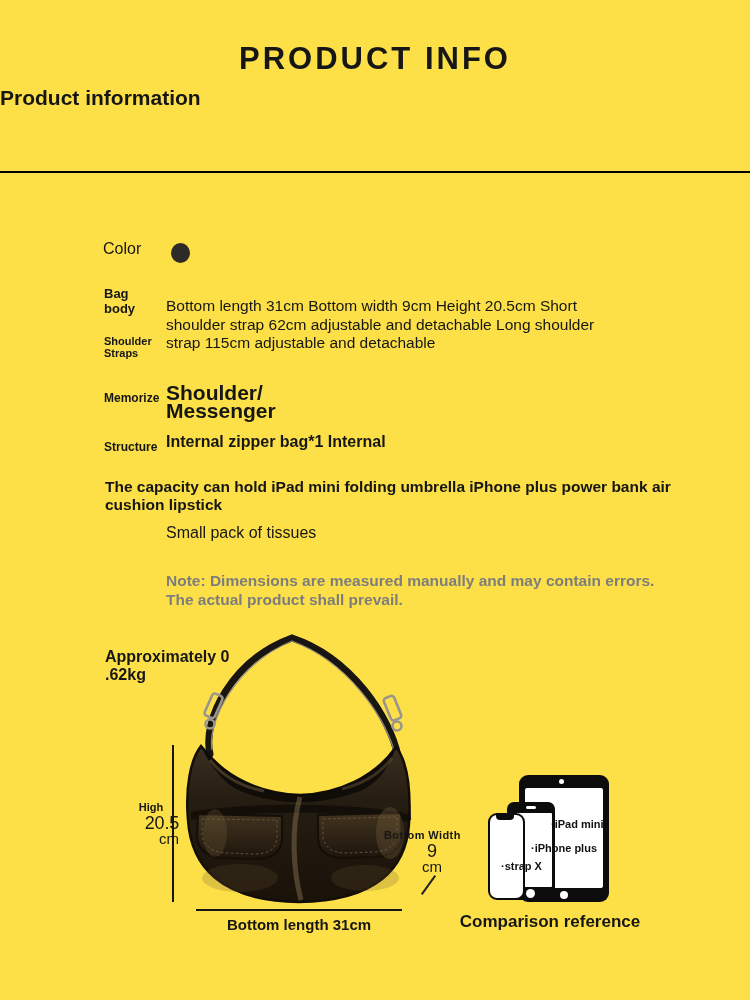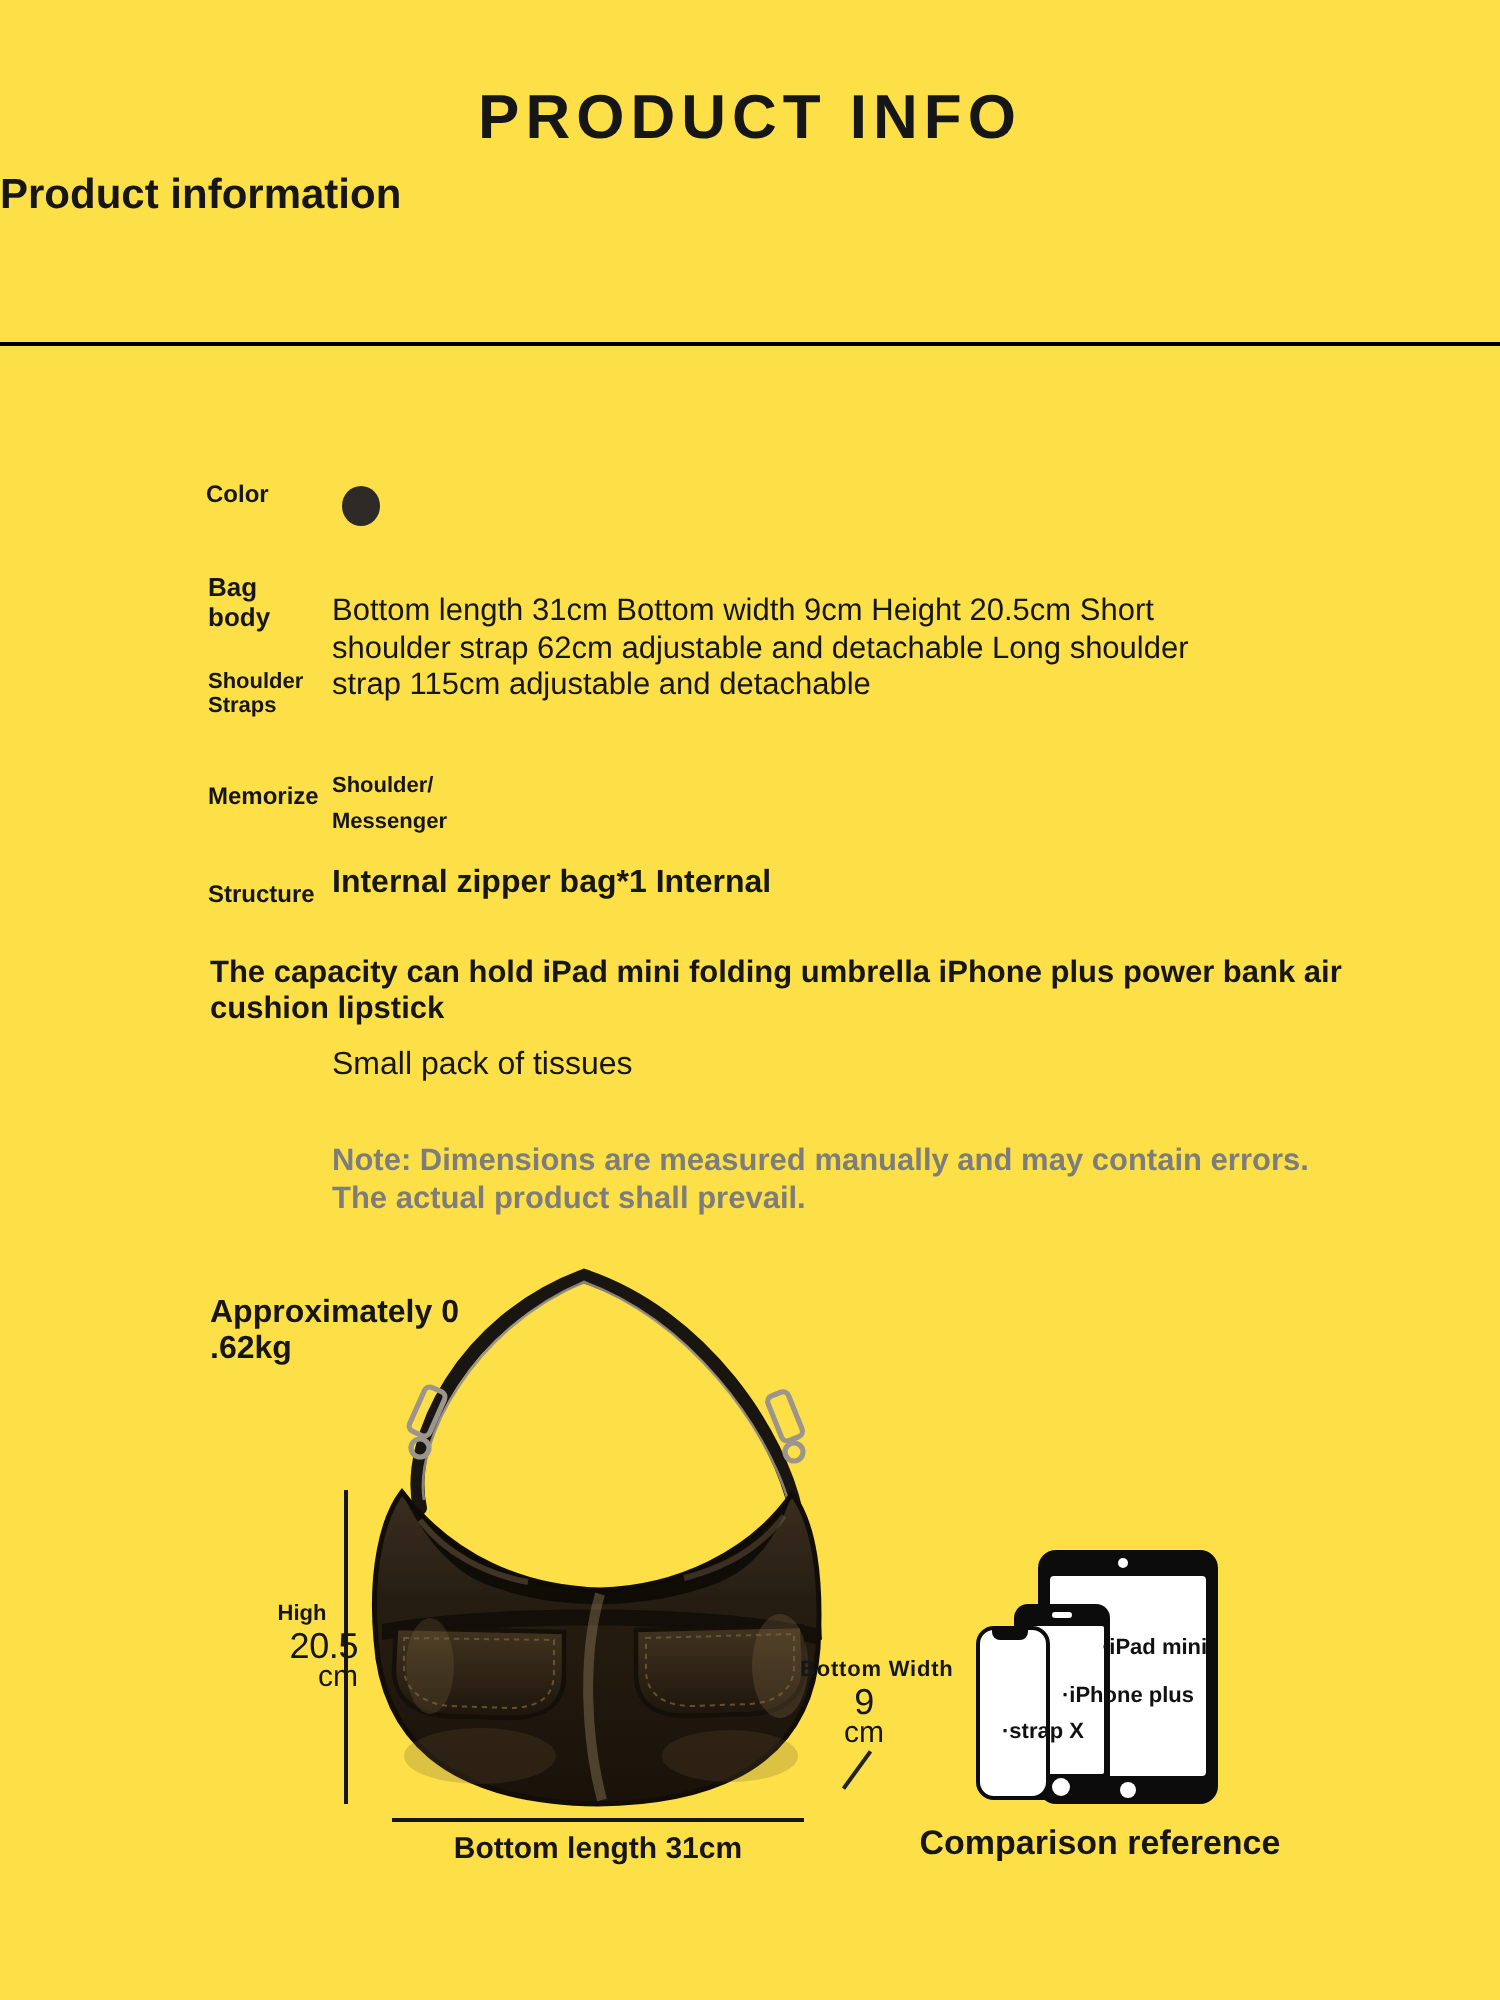--- a/index.html
+++ b/index.html
@@ -7,43 +7,43 @@
         font-family:"Liberation Sans",sans-serif;color:#161616;}
   .abs{position:absolute;}
 
   
   .title{top:42px;left:0;width:750px;text-align:center;font-size:31px;font-weight:800;
          letter-spacing:3px;line-height:34px;}
   .subtitle{top:86px;left:0;width:750px;font-size:21px;font-weight:700;}
   .divider{top:171px;left:0;width:750px;height:2px;background:#000;}
 
   
-  .color-label{left:103px;top:240px;font-size:12px;font-weight:700;}
+  .color-label{left:103px;top:240px;font-size:16px;font-weight:400;}
   .swatch{left:171px;top:243px;width:19px;height:20px;border-radius:50%;}
   .lbl-main{left:104px;top:286px;width:46px;font-size:13px;line-height:15px;font-weight:700;}
   .lbl-sub{left:104px;top:335px;width:54px;font-size:11px;line-height:12px;font-weight:700;}
   .dims-value{left:166px;top:297px;font-size:15.5px;line-height:18.5px;font-weight:400;}
   .lbl-memorize{left:104px;top:391px;font-size:12px;font-weight:700;}
-  .memorize-value{left:166px;top:384px;font-size:11px;line-height:18px;font-weight:700;}
+  .memorize-value{left:166px;top:384px;font-size:21px;line-height:18px;font-weight:700;}
   .lbl-structure{left:104px;top:440px;font-size:12px;font-weight:700;}
   .structure-value{left:166px;top:433px;font-size:16px;line-height:18px;font-weight:700;}
   .capacity{left:105px;top:478px;font-size:15.5px;line-height:18px;font-weight:700;}
   .tissues{left:166px;top:524px;font-size:16px;font-weight:400;text-align:center;}
   .note{left:166px;top:572px;font-size:15.5px;line-height:18.5px;font-weight:700;color:#7d7d7d;}
   .weight{left:105px;top:648px;font-size:16px;line-height:17.5px;font-weight:700;}
   .line{display:block;}
 
   
   .bag-svg{left:180px;top:628px;width:240px;height:285px;}
   .height-line{left:172px;top:745px;width:2px;height:157px;background:#161616;}
   .high-label{left:130px;top:801px;width:42px;text-align:center;font-size:11px;font-weight:700;}
   .height-vals{left:121px;top:815px;width:58px;text-align:right;}
   .meas-num{display:block;font-size:18px;line-height:17px;font-weight:400;letter-spacing:-0.2px;}
   .meas-unit{display:block;font-size:15px;line-height:14px;font-weight:400;}
-  .bw-label{left:400px;top:829px;font-size:11px;font-weight:700;letter-spacing:0.4px;white-space:nowrap;}
+  .bw-label{left:384px;top:829px;font-size:11px;font-weight:700;letter-spacing:0.4px;white-space:nowrap;}
   .bw-vals{left:404px;top:843px;width:56px;text-align:center;}
   .width-slash{left:417px;top:884px;width:23px;height:2px;background:#222;transform:rotate(-54deg);}
   .bottom-line{left:196px;top:909px;width:206px;height:2px;background:#161616;}
   .bl-label{left:186px;top:916px;width:226px;text-align:center;font-size:15px;font-weight:700;}
 
   
   .ipad{left:519px;top:775px;width:90px;height:127px;background:#0c0c0c;border-radius:9px;z-index:1;}
   .ipad .screen{position:absolute;left:6px;top:13px;width:78px;height:100px;background:#fff;border-radius:2px;}
   .ipad .cam{position:absolute;left:40px;top:4px;width:5px;height:5px;background:#fff;border-radius:50%;}
   .ipad .home{position:absolute;left:41px;bottom:3px;width:8px;height:8px;background:#fff;border-radius:50%;}

